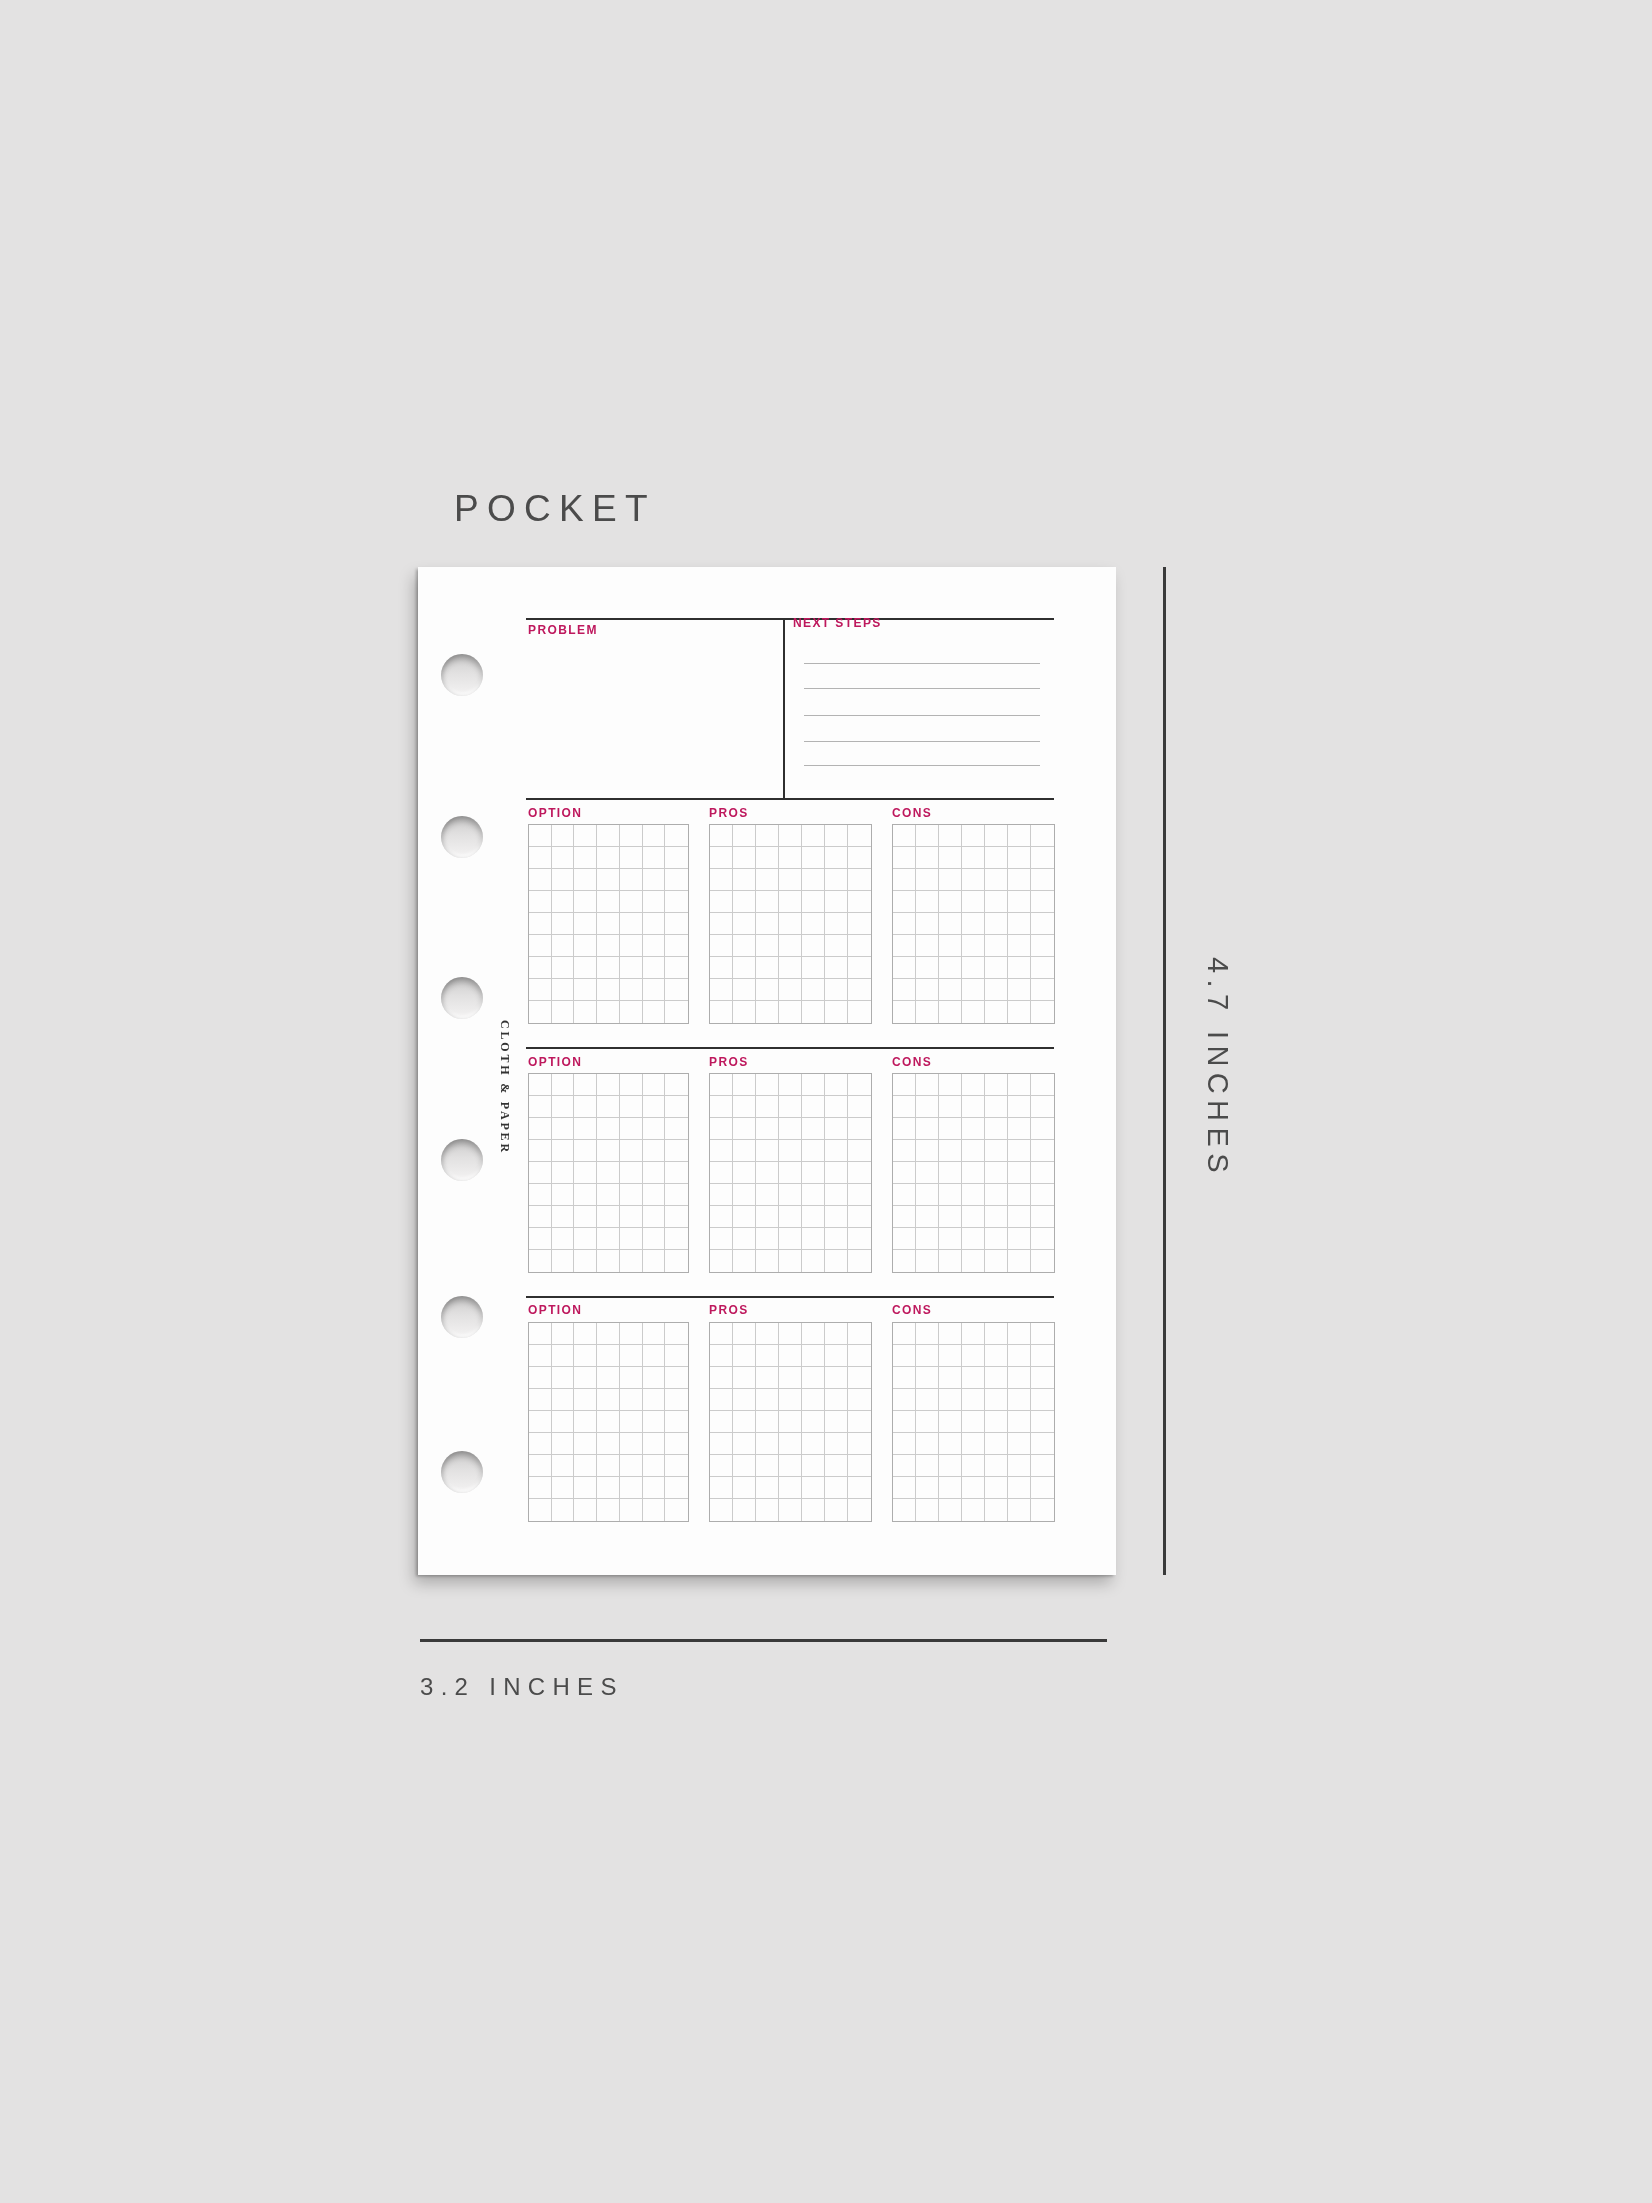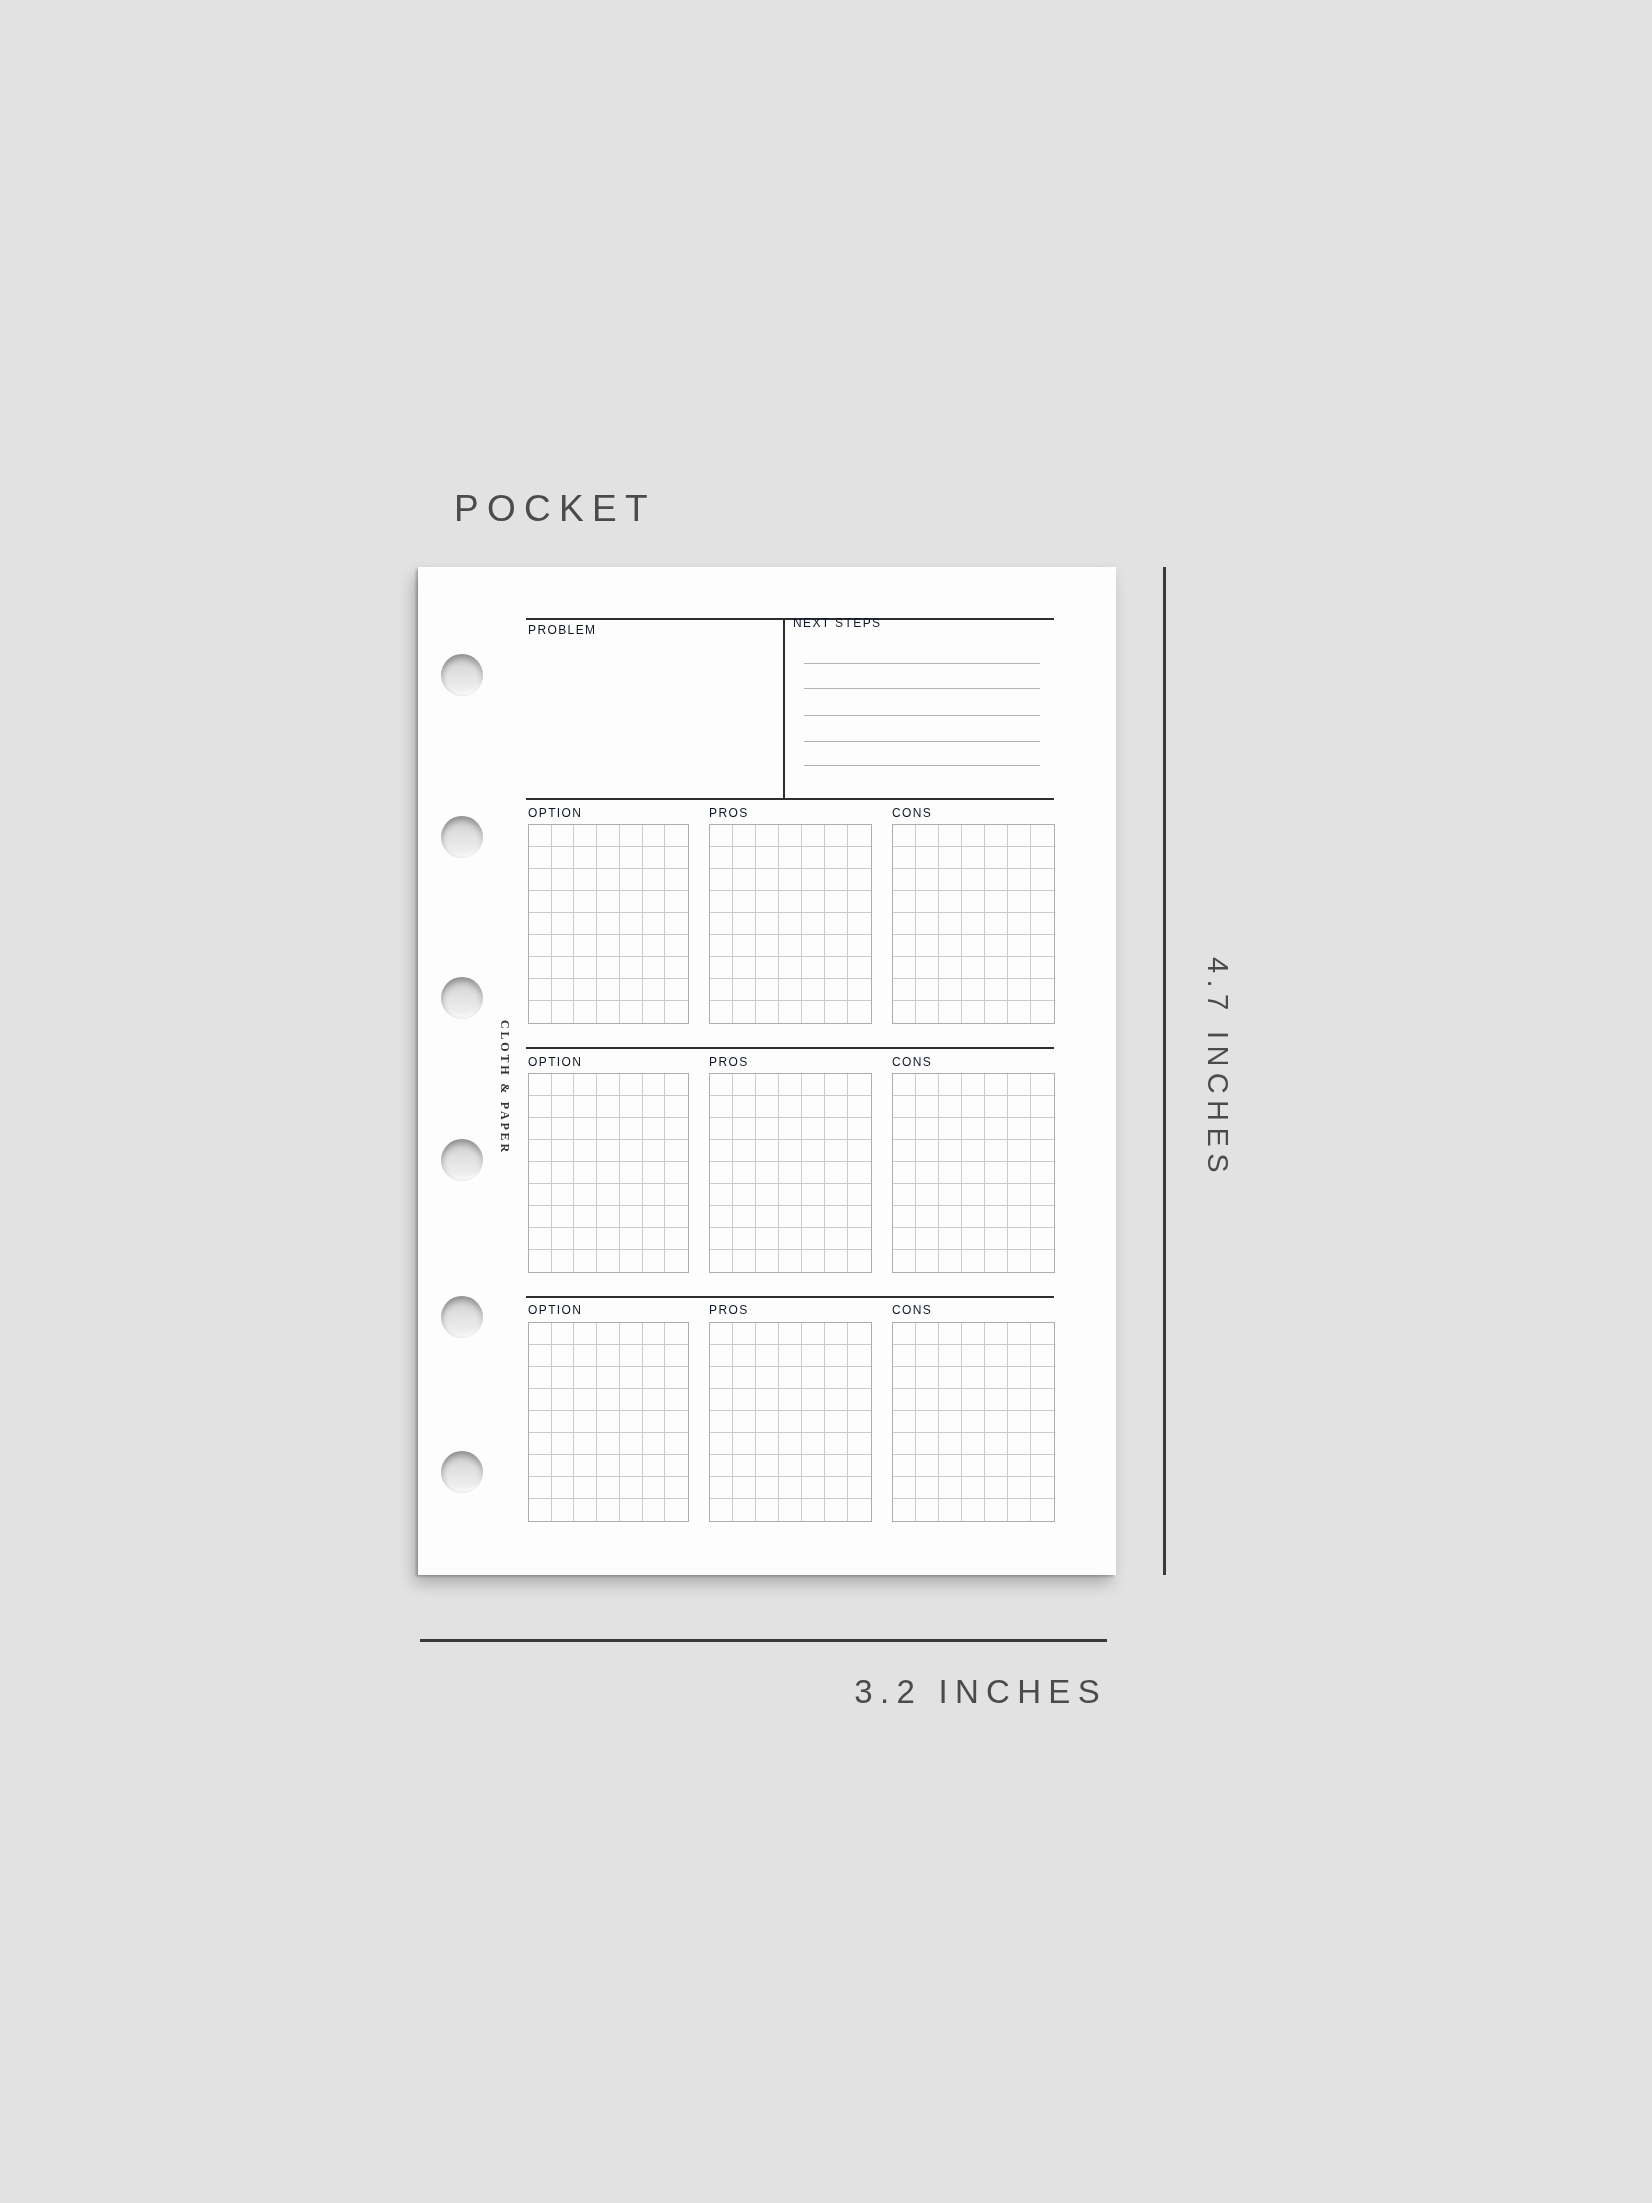--- a/index.html
+++ b/index.html
@@ -33,22 +33,22 @@
   .brand{
     position:absolute;left:70px;top:453px;height:107px;width:24px;
     writing-mode:vertical-rl;
     font-family:"Liberation Serif", serif;
     font-size:12px;font-weight:600;letter-spacing:2.8px;color:#333;
     white-space:nowrap;
   }
   
   .rule{position:absolute;left:108px;width:528px;height:1.8px;background:#2f2f2f;}
   .hdr-label{
-    position:absolute;font-size:12px;font-weight:400;letter-spacing:1.4px;
-    color:#0f172a;line-height:1;
+    position:absolute;font-size:12px;font-weight:700;letter-spacing:1.4px;
+    color:#be185d;line-height:1;
   }
   .vdivider{position:absolute;left:365px;top:51px;width:1.8px;height:181px;background:#2f2f2f;}
   .wline{position:absolute;left:386px;width:236px;height:0.9px;background:#b3b3b3;}
   
   .grid{
     position:absolute;height:200px;
     border:0.9px solid #adadad;
     display:grid;box-sizing:border-box;
   }
   .cell{border-right:0.9px solid #cbcbcb;border-bottom:0.9px solid #cbcbcb;}
@@ -56,22 +56,22 @@
   .cell.last-row{border-bottom:none;}
   
   .dim-vline{position:absolute;left:1163px;top:567px;width:2.8px;height:1008px;background:#3a3a3a;}
   .dim-hline{position:absolute;left:420px;top:1639px;width:687px;height:2.8px;background:#3a3a3a;}
   .dim-height-label{
     position:absolute;left:1201px;top:957px;
     writing-mode:vertical-rl;
     font-size:29px;letter-spacing:6.4px;color:#4b4b4b;white-space:nowrap;
   }
   .dim-width-label{
-    position:absolute;left:420px;top:1675px;width:687px;text-align:right;
-    font-size:33px;letter-spacing:7.3px;color:#4b4b4b;line-height:1;
+    position:absolute;left:420px;top:1675px;width:687px;text-align:left;
+    font-size:24px;letter-spacing:7.3px;color:#4b4b4b;line-height:1;
   }
 </style>
 </head>
 <body>
 
 <div class="size-title">POCKET</div>
 
 <div class="page">
   <div id="holes">
       <div class="hole" style="top: 87px;"></div>

